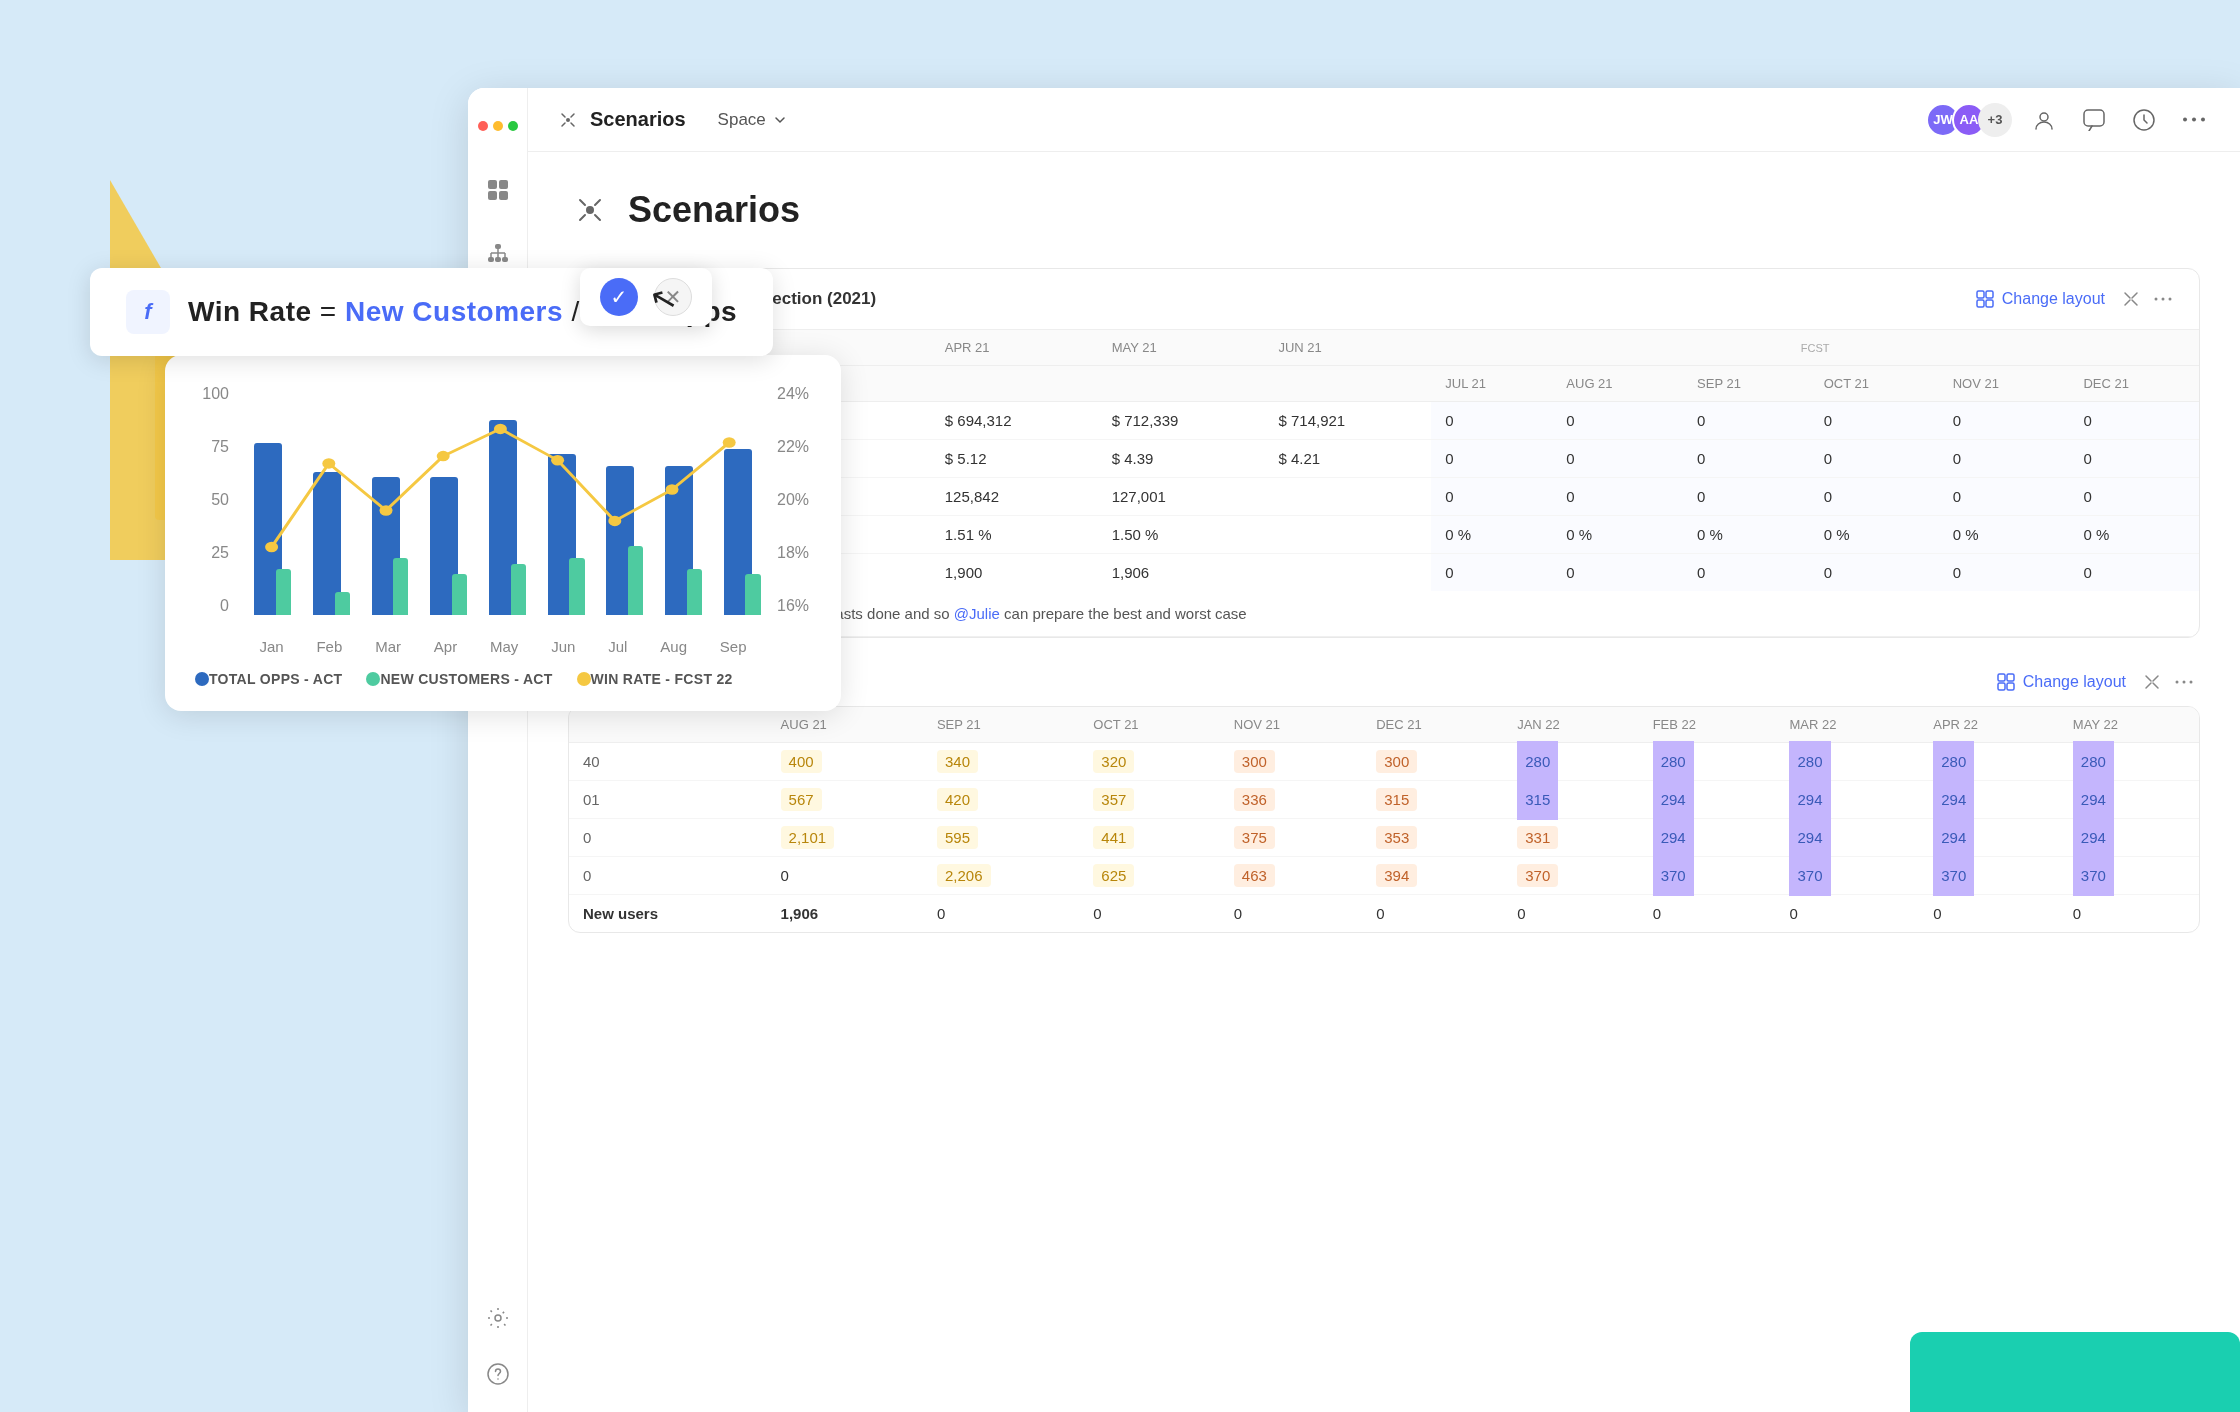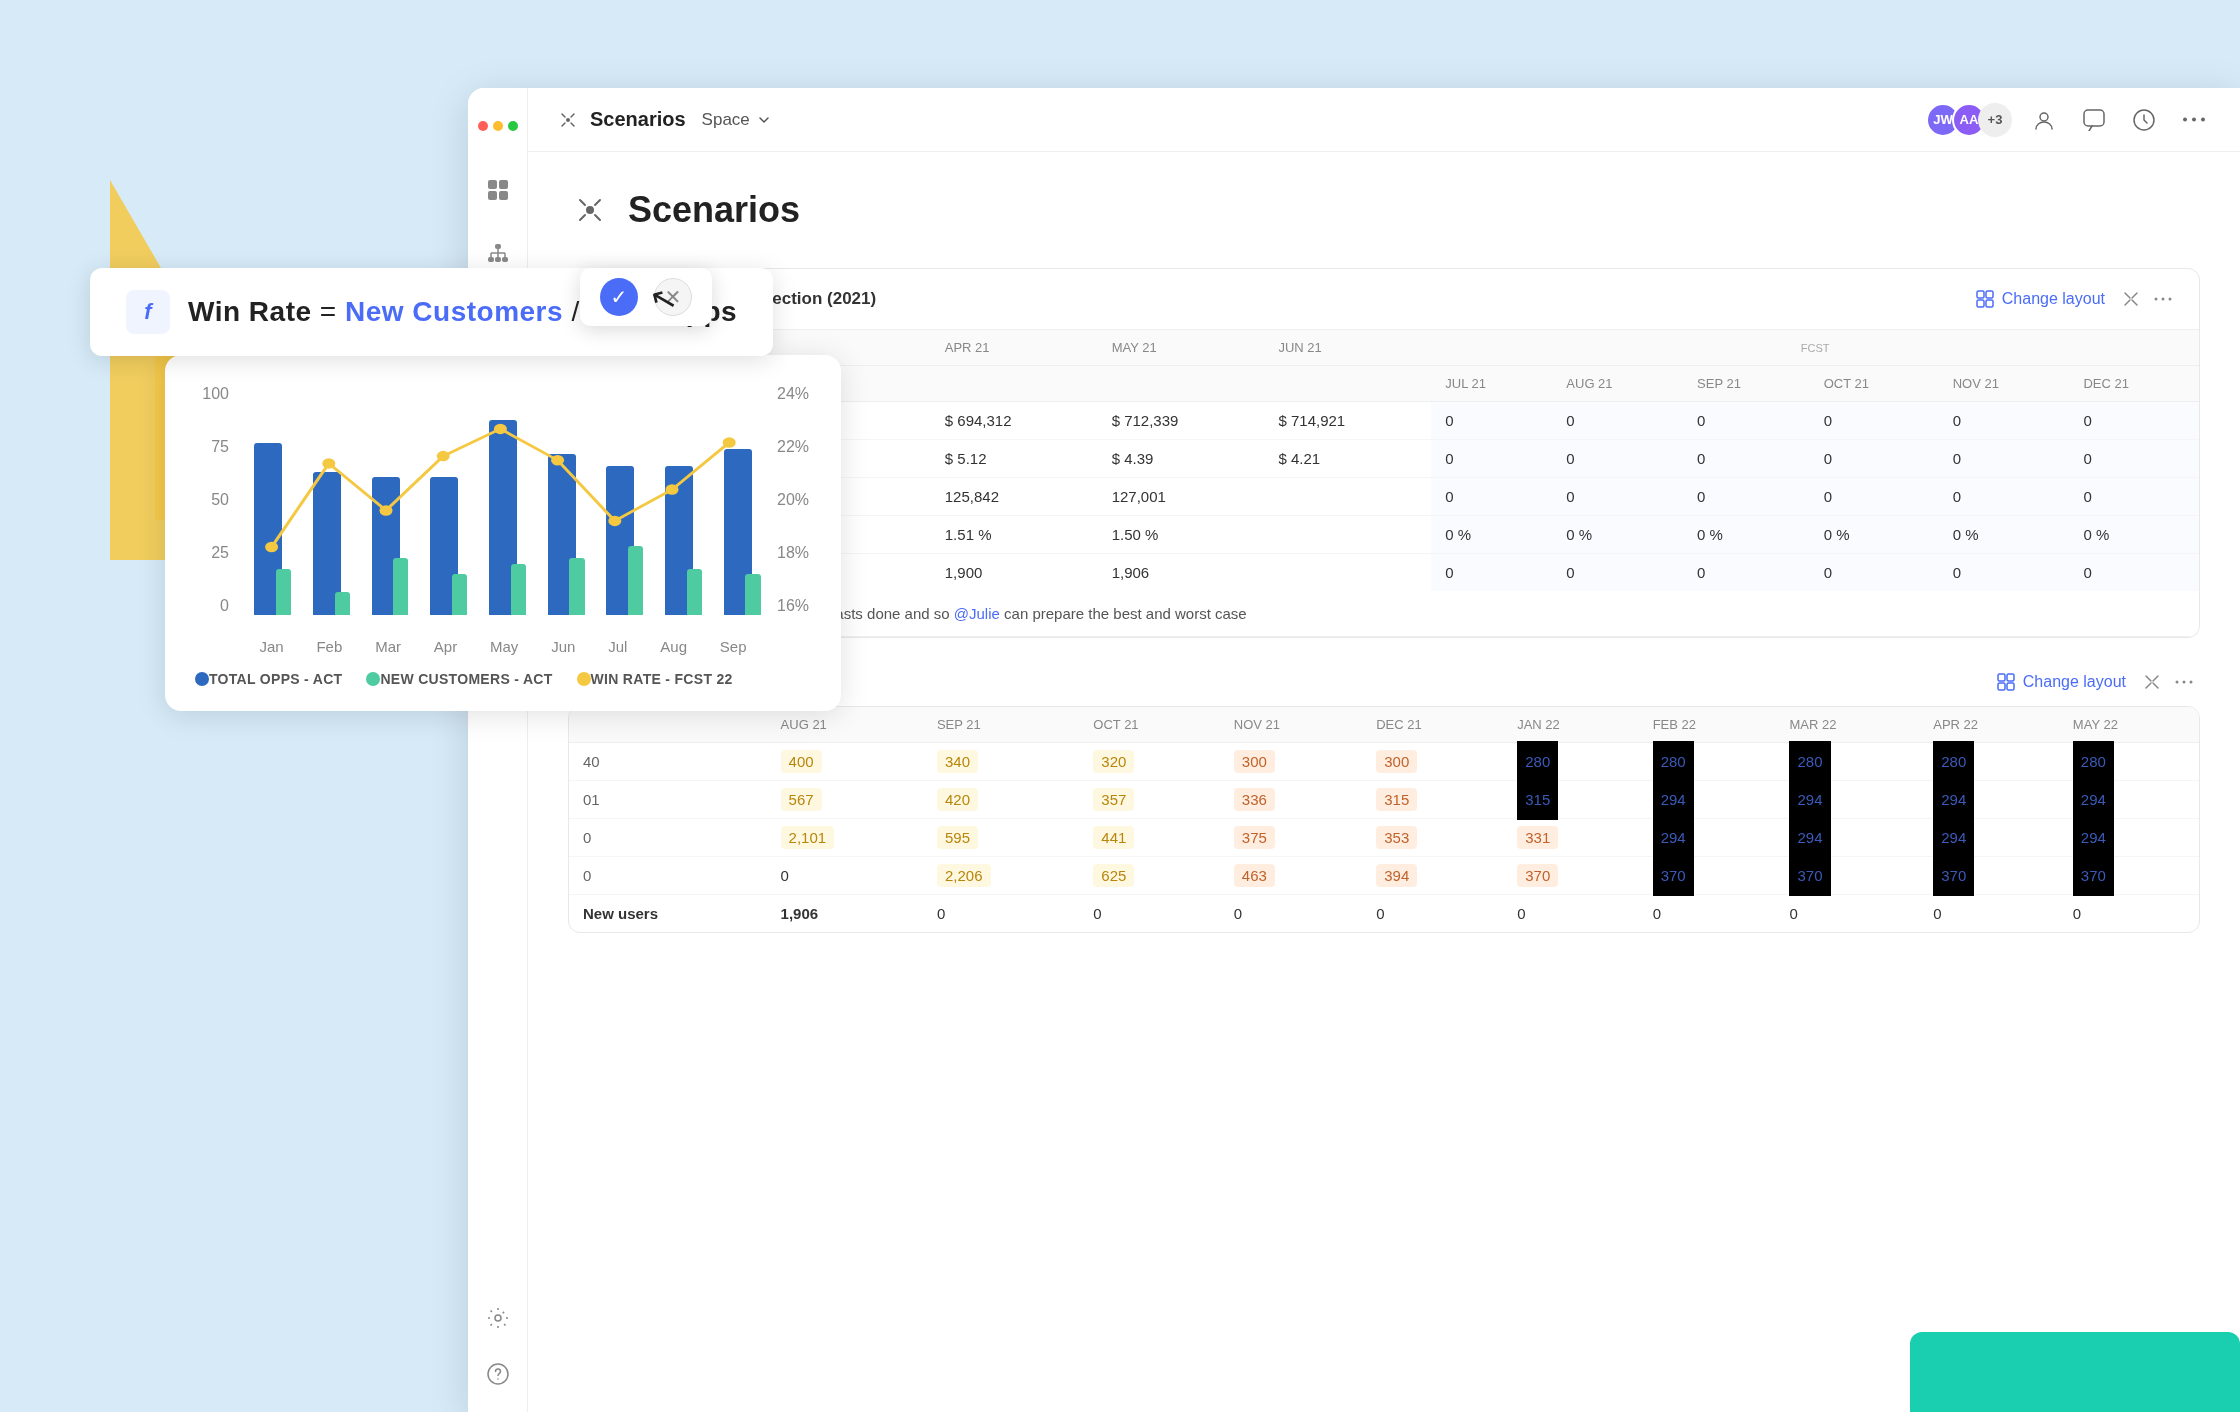--- a/index.html
+++ b/index.html
@@ -280,20 +280,21 @@
       display: flex;
       align-items: center;
       gap: 10px;
     }
     .top-bar-space {
       display: flex;
       align-items: center;
       gap: 6px;
       color: #555;
       font-size: 17px;
+      margin-left: 16px;
       cursor: pointer;
     }
     .top-bar-right {
       margin-left: auto;
       display: flex;
       align-items: center;
       gap: 14px;
       text-align: center;
     }
     .avatar-group {
@@ -451,21 +452,21 @@
       font-weight: 500;
     }
     .cell-highlight-orange {
       background: #ffeee0;
       border-radius: 4px;
       padding: 3px 8px;
       color: #c0622a;
       font-weight: 500;
     }
     .cell-highlight-blue-light {
-      background: #000000;
+      background: #c4b5fd;
       border-radius: 0;
       padding: 12px 8px;
       color: #3a5ab8;
       font-weight: 500;
     }
     .fcst-col { background: #fafbff; }
     .act-col { background: white; }
     .comment-text {
       color: #555;
       font-size: 15px;

